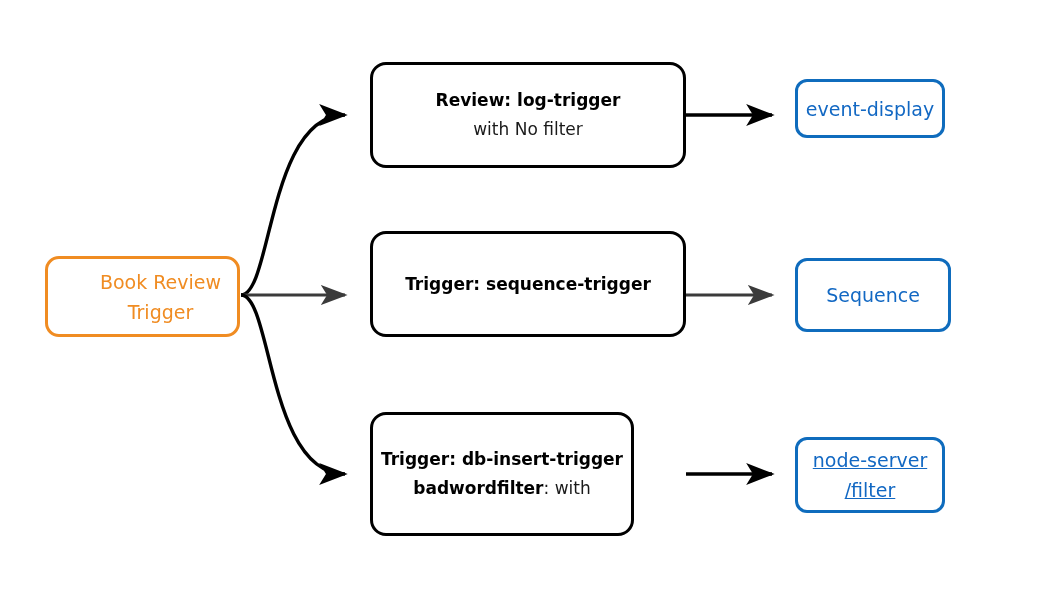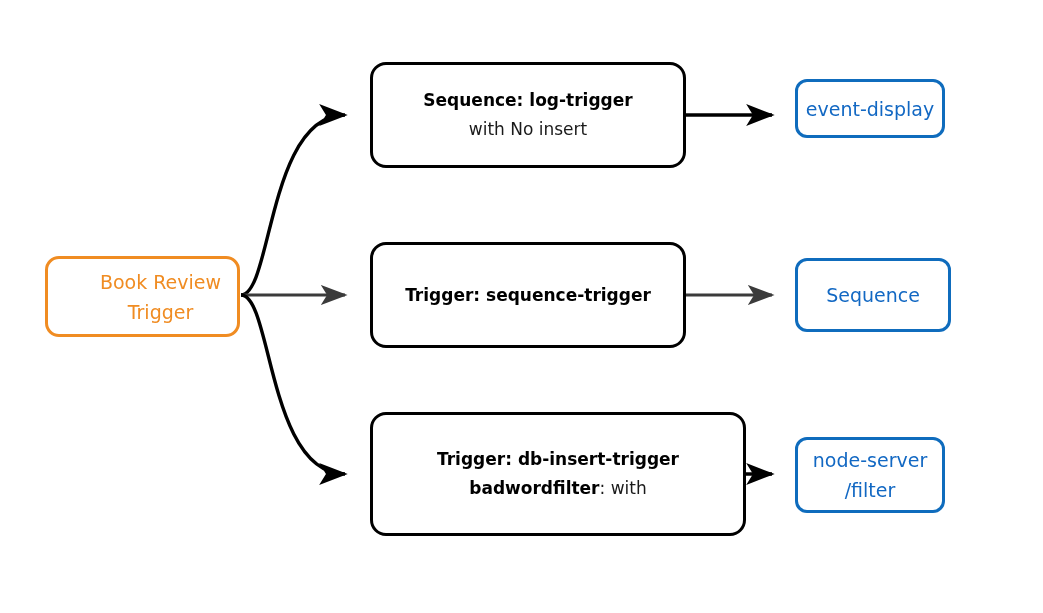--- a/index.html
+++ b/index.html
@@ -104,37 +104,37 @@
   <div class="node node-broker" style="left:45px; top:256px; width:195px; height:81px;">
     <div class="label">
       <div>Book Review</div>
       <div>Trigger</div>
     </div>
   </div>
 
   <div class="node node-trigger" style="left:370px; top:62px; width:316px; height:106px;">
     <div class="label">
       <div class="ln">
-        <b>Sequence: log-trigger</b>
+        <b>Review: log-trigger</b>
       </div>
       <div class="ln">
-        <b></b><span>with No insert</span>
+        <b></b><span>with No filter</span>
       </div>
     </div>
   </div>
 
-  <div class="node node-trigger" style="left:370px; top:242px; width:316px; height:106px;">
+  <div class="node node-trigger" style="left:370px; top:231px; width:316px; height:106px;">
     <div class="label">
       <div class="ln">
         <b>Trigger: sequence-trigger</b>
       </div>
     </div>
   </div>
 
-  <div class="node node-trigger" style="left:370px; top:412px; width:376px; height:124px;">
+  <div class="node node-trigger" style="left:370px; top:412px; width:264px; height:124px;">
     <div class="label">
       <div class="ln">
         <b>Trigger: db-insert-trigger</b>
       </div>
       <div class="ln">
         <b>badwordfilter</b><span>: with</span>
       </div>
     </div>
   </div>
 
@@ -143,20 +143,20 @@
       <div>event-display</div>
     </div>
   </div>
 
   <div class="node node-sink" style="left:795px; top:258px; width:156px; height:74px;">
     <div class="label">
       <div>Sequence</div>
     </div>
   </div>
 
-  <div class="node node-sink" style="left:795px; top:437px; width:150px; height:76px;">
+  <div class="node node-sink" style="left:795px; top:437px; width:150px; height:76px;text-decoration:underline;">
     <div class="label">
       <div>node-server</div>
       <div>/filter</div>
     </div>
   </div>
 
 </div>
 
 </body></html>

